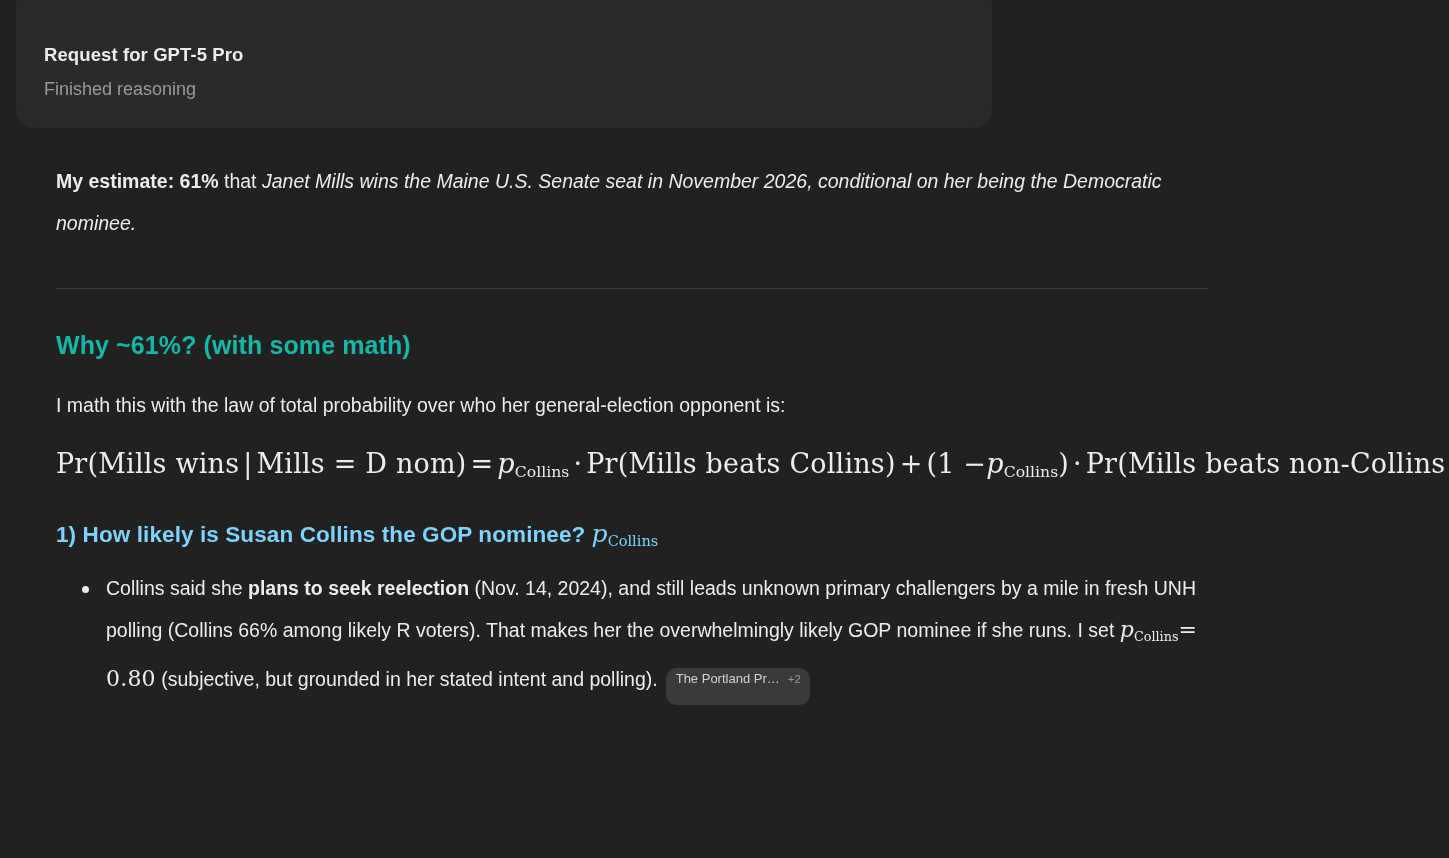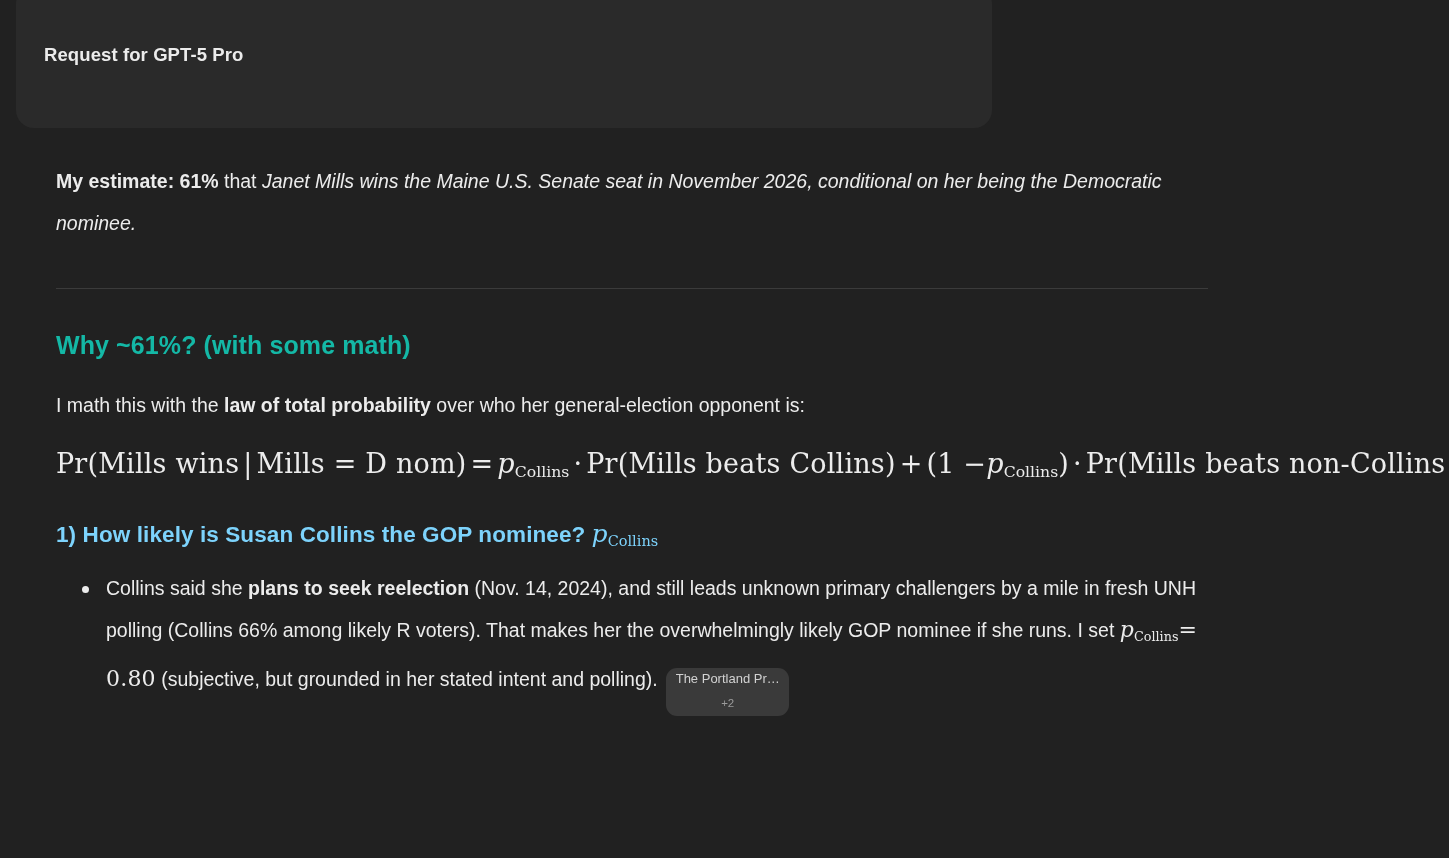--- a/index.html
+++ b/index.html
@@ -90,21 +90,21 @@
   .setup {
     margin-top: 26px;
     width: 1150px;
   }
   .setup .bold { font-weight: 700; }
   .setup em { font-style: italic; }
 
   .model-line {
     margin-top: 24px;
   }
-  .model-line .bold { font-weight: 700; margin-top: 14px; }
+  .model-line .bold { font-weight: 400; margin-top: 14px; }
 
   
   .math-display {
     margin-top: 22px;
     font-family: "DejaVu Serif", "Liberation Serif", serif;
     font-size: 27px;
     color: #ececec;
     white-space: nowrap;
     letter-spacing: 0.2px;
   }
@@ -163,41 +163,41 @@
     letter-spacing: 0.2px;
   }
 
   
   .citation {
     display: inline-flex;
     align-items: center;
     gap: 8px;
     background: #3a3a3a;
     border-radius: 11px;
-    padding: 3px 9px 5px 10px;
+    padding: 3px 9px 18px 10px;
     font-size: 13px;
     color: #d2d2d2;
     vertical-align: 3px;
     margin-left: 8px;
     line-height: 16px;
     cursor: pointer;
-    flex-direction: column;
   }
   .citation .cite-extra {
     color: #9b9b9b;
     font-size: 11.5px;
   }
 </style>
 </head>
 <body>
 
 <div class="page">
 
   <div class="reasoning-card">
     <div class="reasoning-title">Request for GPT-5 Pro</div>
+    <div class="reasoning-status">Finished reasoning</div>
   </div>
 
   <div class="answer">
 
     <p class="para lead">
       <span class="bold">My estimate: 61%</span><span> that </span><em>Janet Mills wins the Maine U.S. Senate seat in November 2026, conditional on her being the Democratic nominee.</em>
     </p>
 
     <hr class="divider">
 

